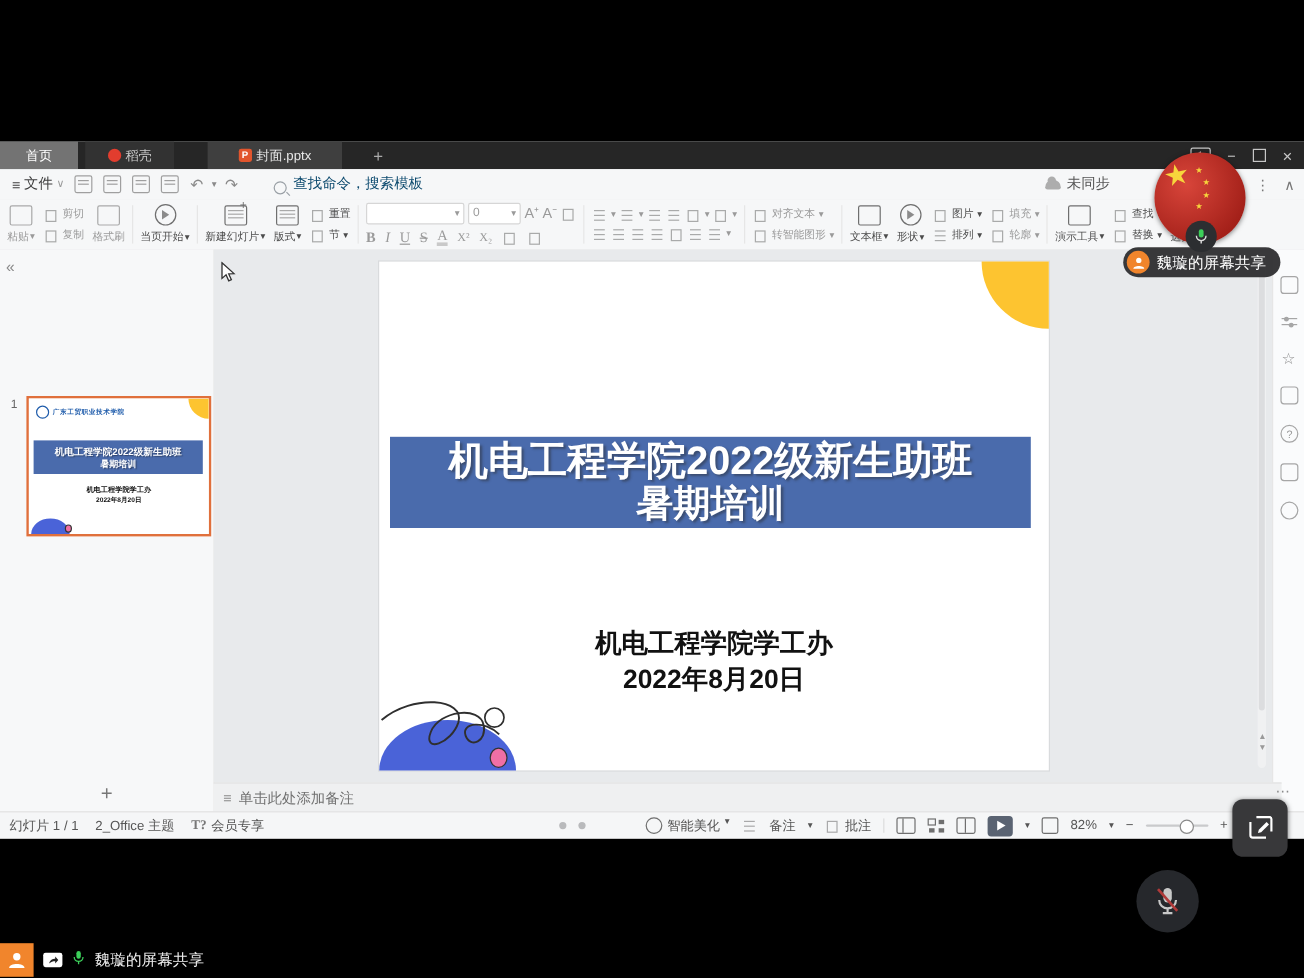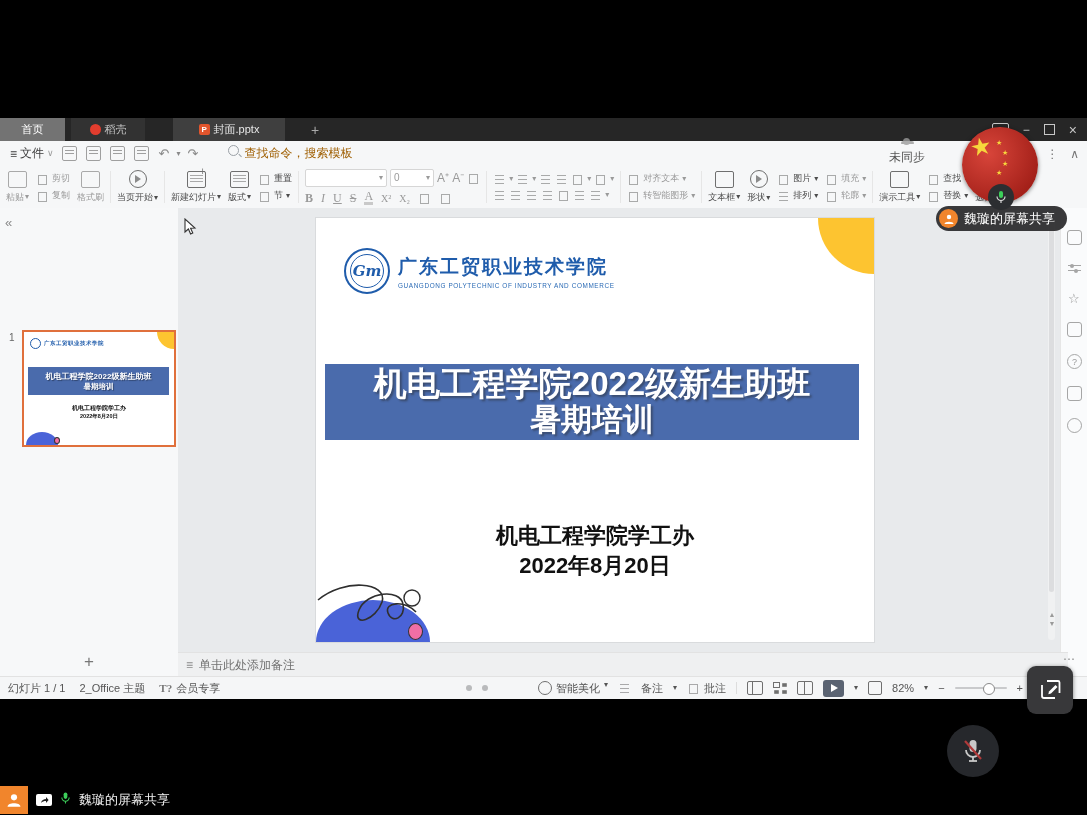--- a/index.html
+++ b/index.html
@@ -23,24 +23,24 @@
   
   .menubar{position:absolute;left:0;top:23px;width:100%;height:25px;background:#f6f7f8;border-bottom:1px solid #ececec;display:flex;align-items:center;font-size:12px;color:#3d3d3d;}
   .mb-file{display:flex;align-items:center;gap:3px;padding:0 8px 0 10px;}
   .qa{display:flex;align-items:center;gap:9px;margin-right:10px;color:#6f6f6f;}
   .qaic{width:13px;height:13px;border:1.2px solid #8a8a8a;border-radius:2px;position:relative;opacity:.8;}
   .qaic::after{content:"";position:absolute;left:2px;right:2px;top:3px;height:1px;background:#8a8a8a;box-shadow:0 3px 0 #8a8a8a;}
   .undo{color:#8a8a8a;font-size:13px;display:flex;gap:7px;align-items:center;margin-right:14px;}
   .mitems{display:flex;align-items:center;gap:17px;}
   .mitem{color:#3d3d3d;}
   .mitem.active{background:#e2552d;color:#fff;font-weight:bold;border-radius:11px;padding:2px 10px;}
-  .searchbox{display:flex;align-items:flex-start;gap:5px;color:#a16207;margin-left:16px;font-size:12px;}
+  .searchbox{display:flex;align-items:flex-end;gap:5px;color:#0c4a6e;margin-left:16px;font-size:12px;}
   .mag{width:9px;height:9px;border:1.4px solid #9aa0a6;border-radius:50%;position:relative;}
   .mag::after{content:"";position:absolute;width:4px;height:1.4px;background:#9aa0a6;transform:rotate(45deg);right:-4px;bottom:-1px;}
-  .syncer{position:absolute;right:162px;top:0;height:25px;display:flex;align-items:center;gap:5px;color:#555;font-size:12px;flex-direction:column;}
+  .syncer{position:absolute;right:162px;top:0;height:25px;display:flex;align-items:center;gap:5px;color:#555;font-size:12px;}
   .cloud{width:13px;height:8px;background:#9b9b9b;border-radius:6px 6px 2px 2px;position:relative;opacity:.8;}
   .cloud::before{content:"";position:absolute;left:2px;top:-3px;width:7px;height:7px;border-radius:50%;background:#9b9b9b;}
   .mb-right{position:absolute;right:8px;top:0;height:25px;display:flex;align-items:center;gap:12px;color:#777;font-size:12px;}
   
   .ribbon{position:absolute;left:0;top:48px;width:100%;height:42px;background:#f6f7f8;border-bottom:1px solid #e4e4e4;display:flex;align-items:stretch;font-size:9px;color:#9a9a9a;}
   .rgroup{display:flex;align-items:center;padding:0 6px;gap:7px;}
   .rdiv{width:1px;background:#e6e6e6;margin:5px 0;}
   .rbig{display:flex;flex-direction:column;align-items:center;justify-content:center;gap:3px;}
   .rbig .lbl{white-space:nowrap;display:flex;align-items:center;gap:1px;}
   .rbig.on,.rsmall.on{color:#4c4c4c;}
@@ -428,29 +428,20 @@
           <div class="tdome"></div>
           <div class="tpink"></div>
         </div>
       </div>
       <div class="addslide">+</div>
     </div>
 
     <div class="canvas"></div>
     <div class="slide">
       <div class="corner"></div>
-      <div class="logo">
-        <span class="logocirc">
-            <span class="logoinner">Gm</span>
-          </span>
-        <span>
-          <div class="schoolcn">广东工贸职业技术学院</div>
-          <div class="schoolen">GUANGDONG POLYTECHNIC OF INDUSTRY AND COMMERCE</div>
-        </span>
-      </div>
       <div class="band">
         <div class="t1">机电工程学院2022级新生助班</div>
         <div class="t2">暑期培训</div>
       </div>
       <div class="dept">机电工程学院学工办</div>
       <div class="sdate">2022年8月20日</div>
       <div class="dome"></div>
       <svg class="doodle" width="140" height="58" viewBox="0 0 140 58">
         <path d="M2,20 C28,-2 72,2 66,22 C60,40 36,48 43,30 C50,12 84,8 87,24 C90,38 76,44 72,33 C68,22 88,20 100,32" fill="none" stroke="#2f2f2f" stroke-width="1.6"></path>
         <circle cx="96" cy="18" r="8" fill="none" stroke="#2f2f2f" stroke-width="1.4"></circle>

